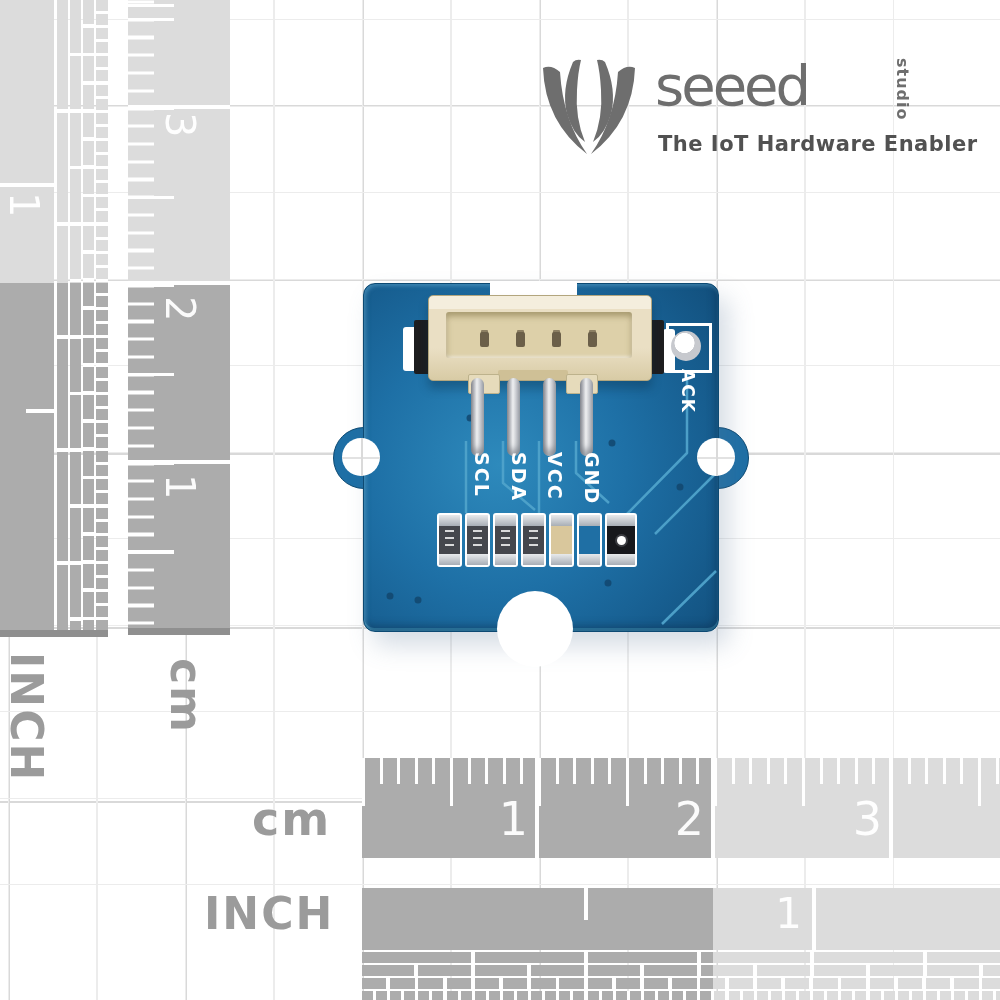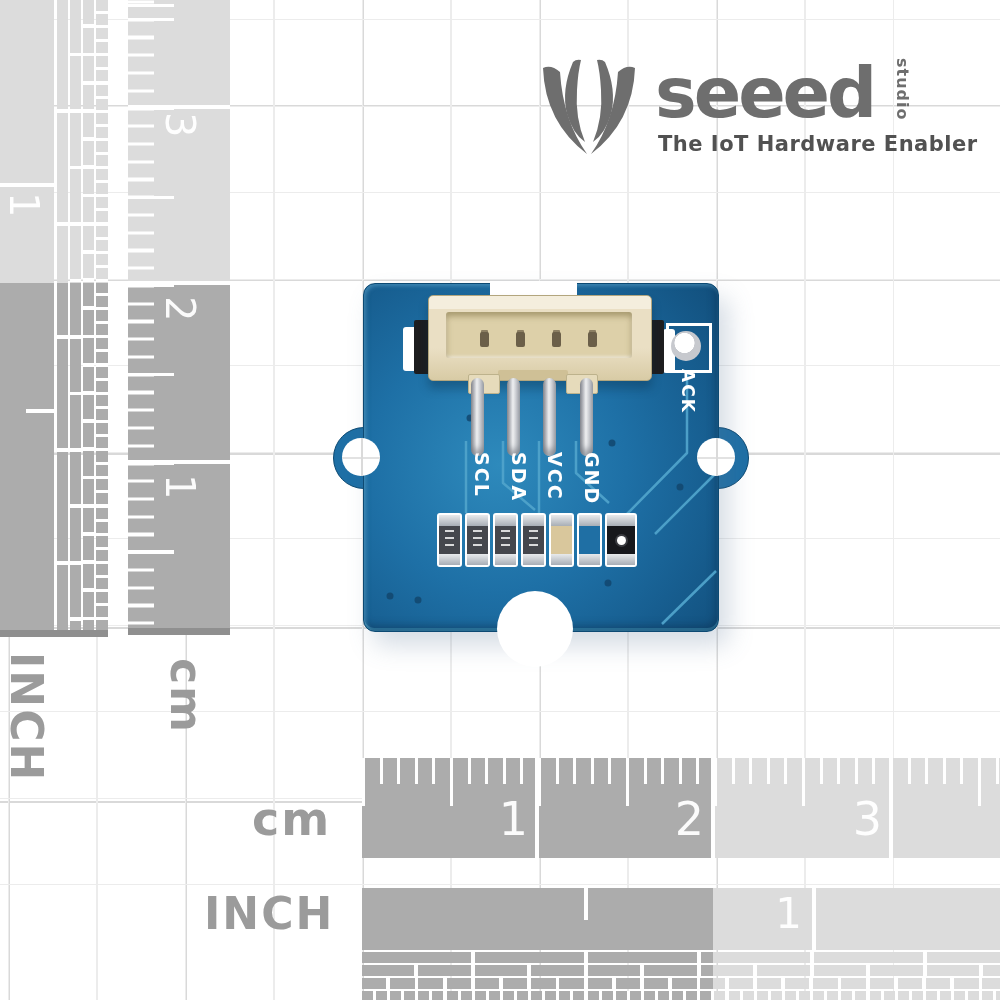--- a/index.html
+++ b/index.html
@@ -55,21 +55,21 @@
     background:linear-gradient(90deg,#acacac 0 351px,#dcdcdc 351px 100%);}
   .bi-half{left:584px;top:888px;width:4px;height:32px;background:#fff;}
   .bi-sep{left:812px;top:888px;width:4px;height:62px;background:#fff;}
   .bi-row{left:362px;width:638px;height:11px;}
   .bi-r1{top:952px;background-image:repeating-linear-gradient(90deg,transparent 0 109px,#fff 109px 113px),linear-gradient(90deg,#acacac 0 351px,#dcdcdc 351px 100%);}
   .bi-r2{top:965px;background-image:repeating-linear-gradient(90deg,transparent 0 52.5px,#fff 52.5px 56.5px),linear-gradient(90deg,#acacac 0 351px,#dcdcdc 351px 100%);}
   .bi-r3{top:978px;background-image:repeating-linear-gradient(90deg,transparent 0 24.5px,#fff 24.5px 28.2px),linear-gradient(90deg,#acacac 0 351px,#dcdcdc 351px 100%);}
   .bi-r4{top:991px;height:9px;background-image:repeating-linear-gradient(90deg,transparent 0 11px,#fff 11px 14.1px),linear-gradient(90deg,#acacac 0 351px,#dcdcdc 351px 100%);}
 
   
-  .logo-word{left:655px;top:58px;font-size:70px;font-weight:bold;color:#6e6e6e;letter-spacing:-3px;line-height:1;}
+  .logo-word{left:655px;top:58px;font-size:56px;font-weight:normal;color:#6e6e6e;letter-spacing:-3px;line-height:1;}
   .logo-studio{left:912px;top:58px;font-size:16px;font-weight:bold;color:#6e6e6e;letter-spacing:1px;}
   .logo-tag{left:658px;top:132px;font-size:21px;font-weight:bold;color:#515151;letter-spacing:.5px;}
 
   
   .board{left:363px;top:283px;width:354px;height:347px;border-radius:12px;
     background:radial-gradient(circle at 38% 52%, #2e8abc 0%, #1e70a6 45%, #175e90 75%, #124f7c 100%);
     border:1px solid #0d4a73;
     box-shadow: inset 2px 2px 4px rgba(130,205,240,.4), inset -2px -5px 8px rgba(8,40,70,.45),
                 inset 0 -3px 0 rgba(95,195,225,.45), 10px 14px 24px rgba(90,120,150,.25);}
   .ear{width:60px;height:60px;border-radius:50%;background:#1e6fa5;border:1px solid #0d4a73;}

